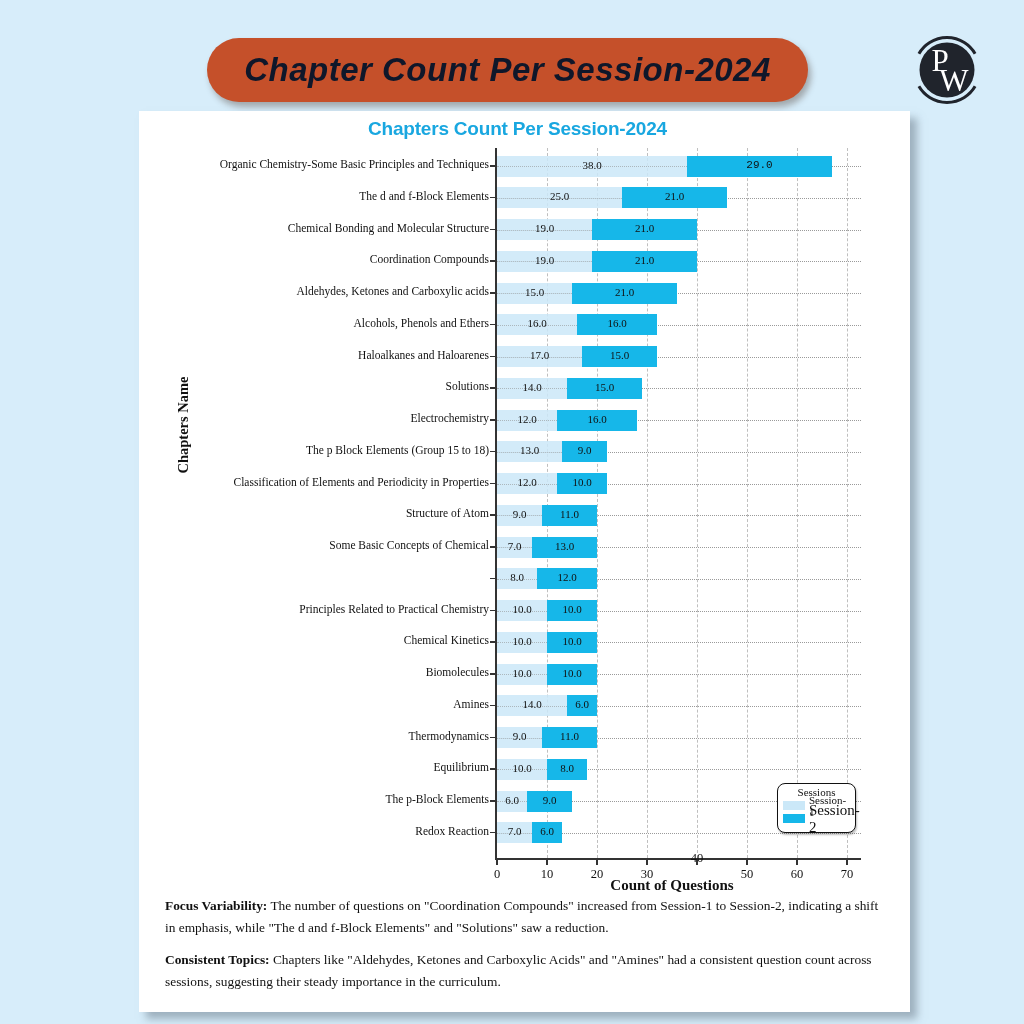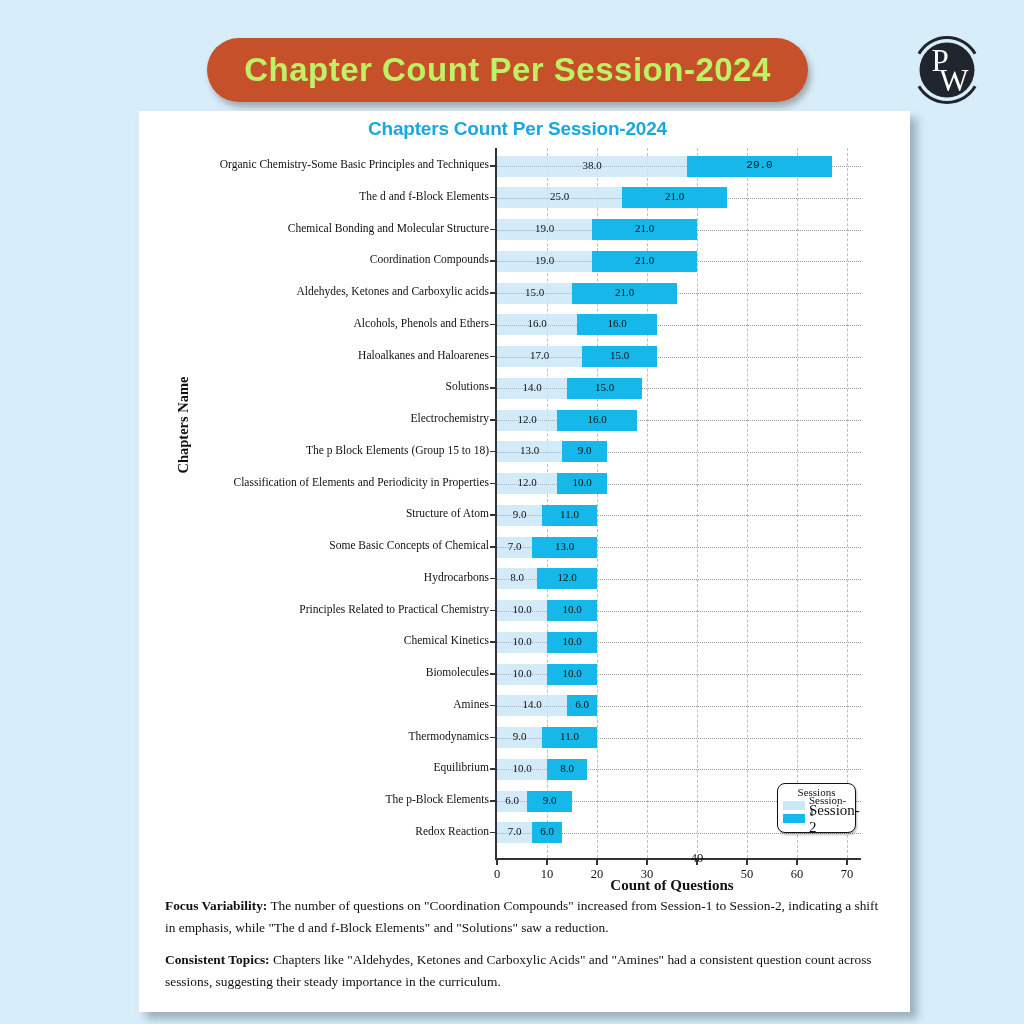--- a/index.html
+++ b/index.html
@@ -59,21 +59,21 @@
   .lrow{display:flex;align-items:center;gap:4px;height:13px;}
   .swatch{width:22px;height:9px;flex:0 0 auto;}
   .notes{position:absolute;left:26px;top:784px;width:714px;}
   .notes p{margin:0 0 11px 0;font-size:13.4px;line-height:1.62;font-family:Liberation Serif, serif;}
   .notes b{font-weight:700;}
 </style>
 </head>
 <body style="background: rgb(215, 237, 250);">
 
 <div class="banner" style="background: rgb(197, 80, 42);">
-  <span style="color: #bef264;">Chapter Count Per Session-2024</span>
+  <span style="color: #0f172a; font-style: italic;">Chapter Count Per Session-2024</span>
 </div>
 
 <div class="logo">
   <svg width="76" height="76" viewBox="0 0 76 76">
     <path d="M9.9 21.75 A32.5 32.5 0 0 1 66.1 21.75" fill="none" stroke="#20242c" stroke-width="3"></path>
     <path d="M66.1 54.25 A32.5 32.5 0 0 1 9.9 54.25" fill="none" stroke="#20242c" stroke-width="3"></path>
     <circle cx="38" cy="38" r="27.5" fill="#20242c"></circle>
     <text x="31" y="39" text-anchor="middle" font-family="Liberation Serif, serif" font-size="31" fill="#ffffff">P</text>
     <text x="45" y="59" text-anchor="middle" font-family="Liberation Serif, serif" font-size="31" fill="#ffffff">W</text>
   </svg>
@@ -187,21 +187,20 @@
       <div class="vlabel" style="left: 380.5px; top: 396.86px;">9.0</div>
       <div class="vlabel" style="left: 430.5px; top: 396.86px;">11.0</div>
       <div class="cat" style="top: 428.12px; width: 350px;">Some Basic Concepts of Chemical</div>
       <div class="tick" style="left: 351px; top: 435.12px; width: 5px; height: 1.5px;"></div>
       <div class="rowline" style="left: 358px; top: 436.12px; width: 364px;"></div>
       <div class="seg s1" style="left: 358px; top: 425.62px; width: 35px; height: 21px; background: rgba(203, 232, 248, 0.85);"></div>
       <div class="rowline over" style="left: 358px; top: 436.12px; width: 35px;"></div>
       <div class="seg s2" style="left: 393px; top: 425.62px; width: 65px; height: 21px; background: rgb(22, 183, 233);"></div>
       <div class="vlabel" style="left: 375.5px; top: 428.62px;">7.0</div>
       <div class="vlabel" style="left: 425.5px; top: 428.62px;">13.0</div>
-      <div class="cat" style="top: 459.88px; width: 350px;">Hydrocarbons</div>
       <div class="tick" style="left: 351px; top: 466.88px; width: 5px; height: 1.5px;"></div>
       <div class="rowline" style="left: 358px; top: 467.88px; width: 364px;"></div>
       <div class="seg s1" style="left: 358px; top: 457.38px; width: 40px; height: 21px; background: rgba(203, 232, 248, 0.85);"></div>
       <div class="rowline over" style="left: 358px; top: 467.88px; width: 40px;"></div>
       <div class="seg s2" style="left: 398px; top: 457.38px; width: 60px; height: 21px; background: rgb(22, 183, 233);"></div>
       <div class="vlabel" style="left: 378px; top: 460.38px;">8.0</div>
       <div class="vlabel" style="left: 428px; top: 460.38px;">12.0</div>
       <div class="cat" style="top: 491.64px; width: 350px;">Principles Related to Practical Chemistry</div>
       <div class="tick" style="left: 351px; top: 498.64px; width: 5px; height: 1.5px;"></div>
       <div class="rowline" style="left: 358px; top: 499.64px; width: 364px;"></div>

